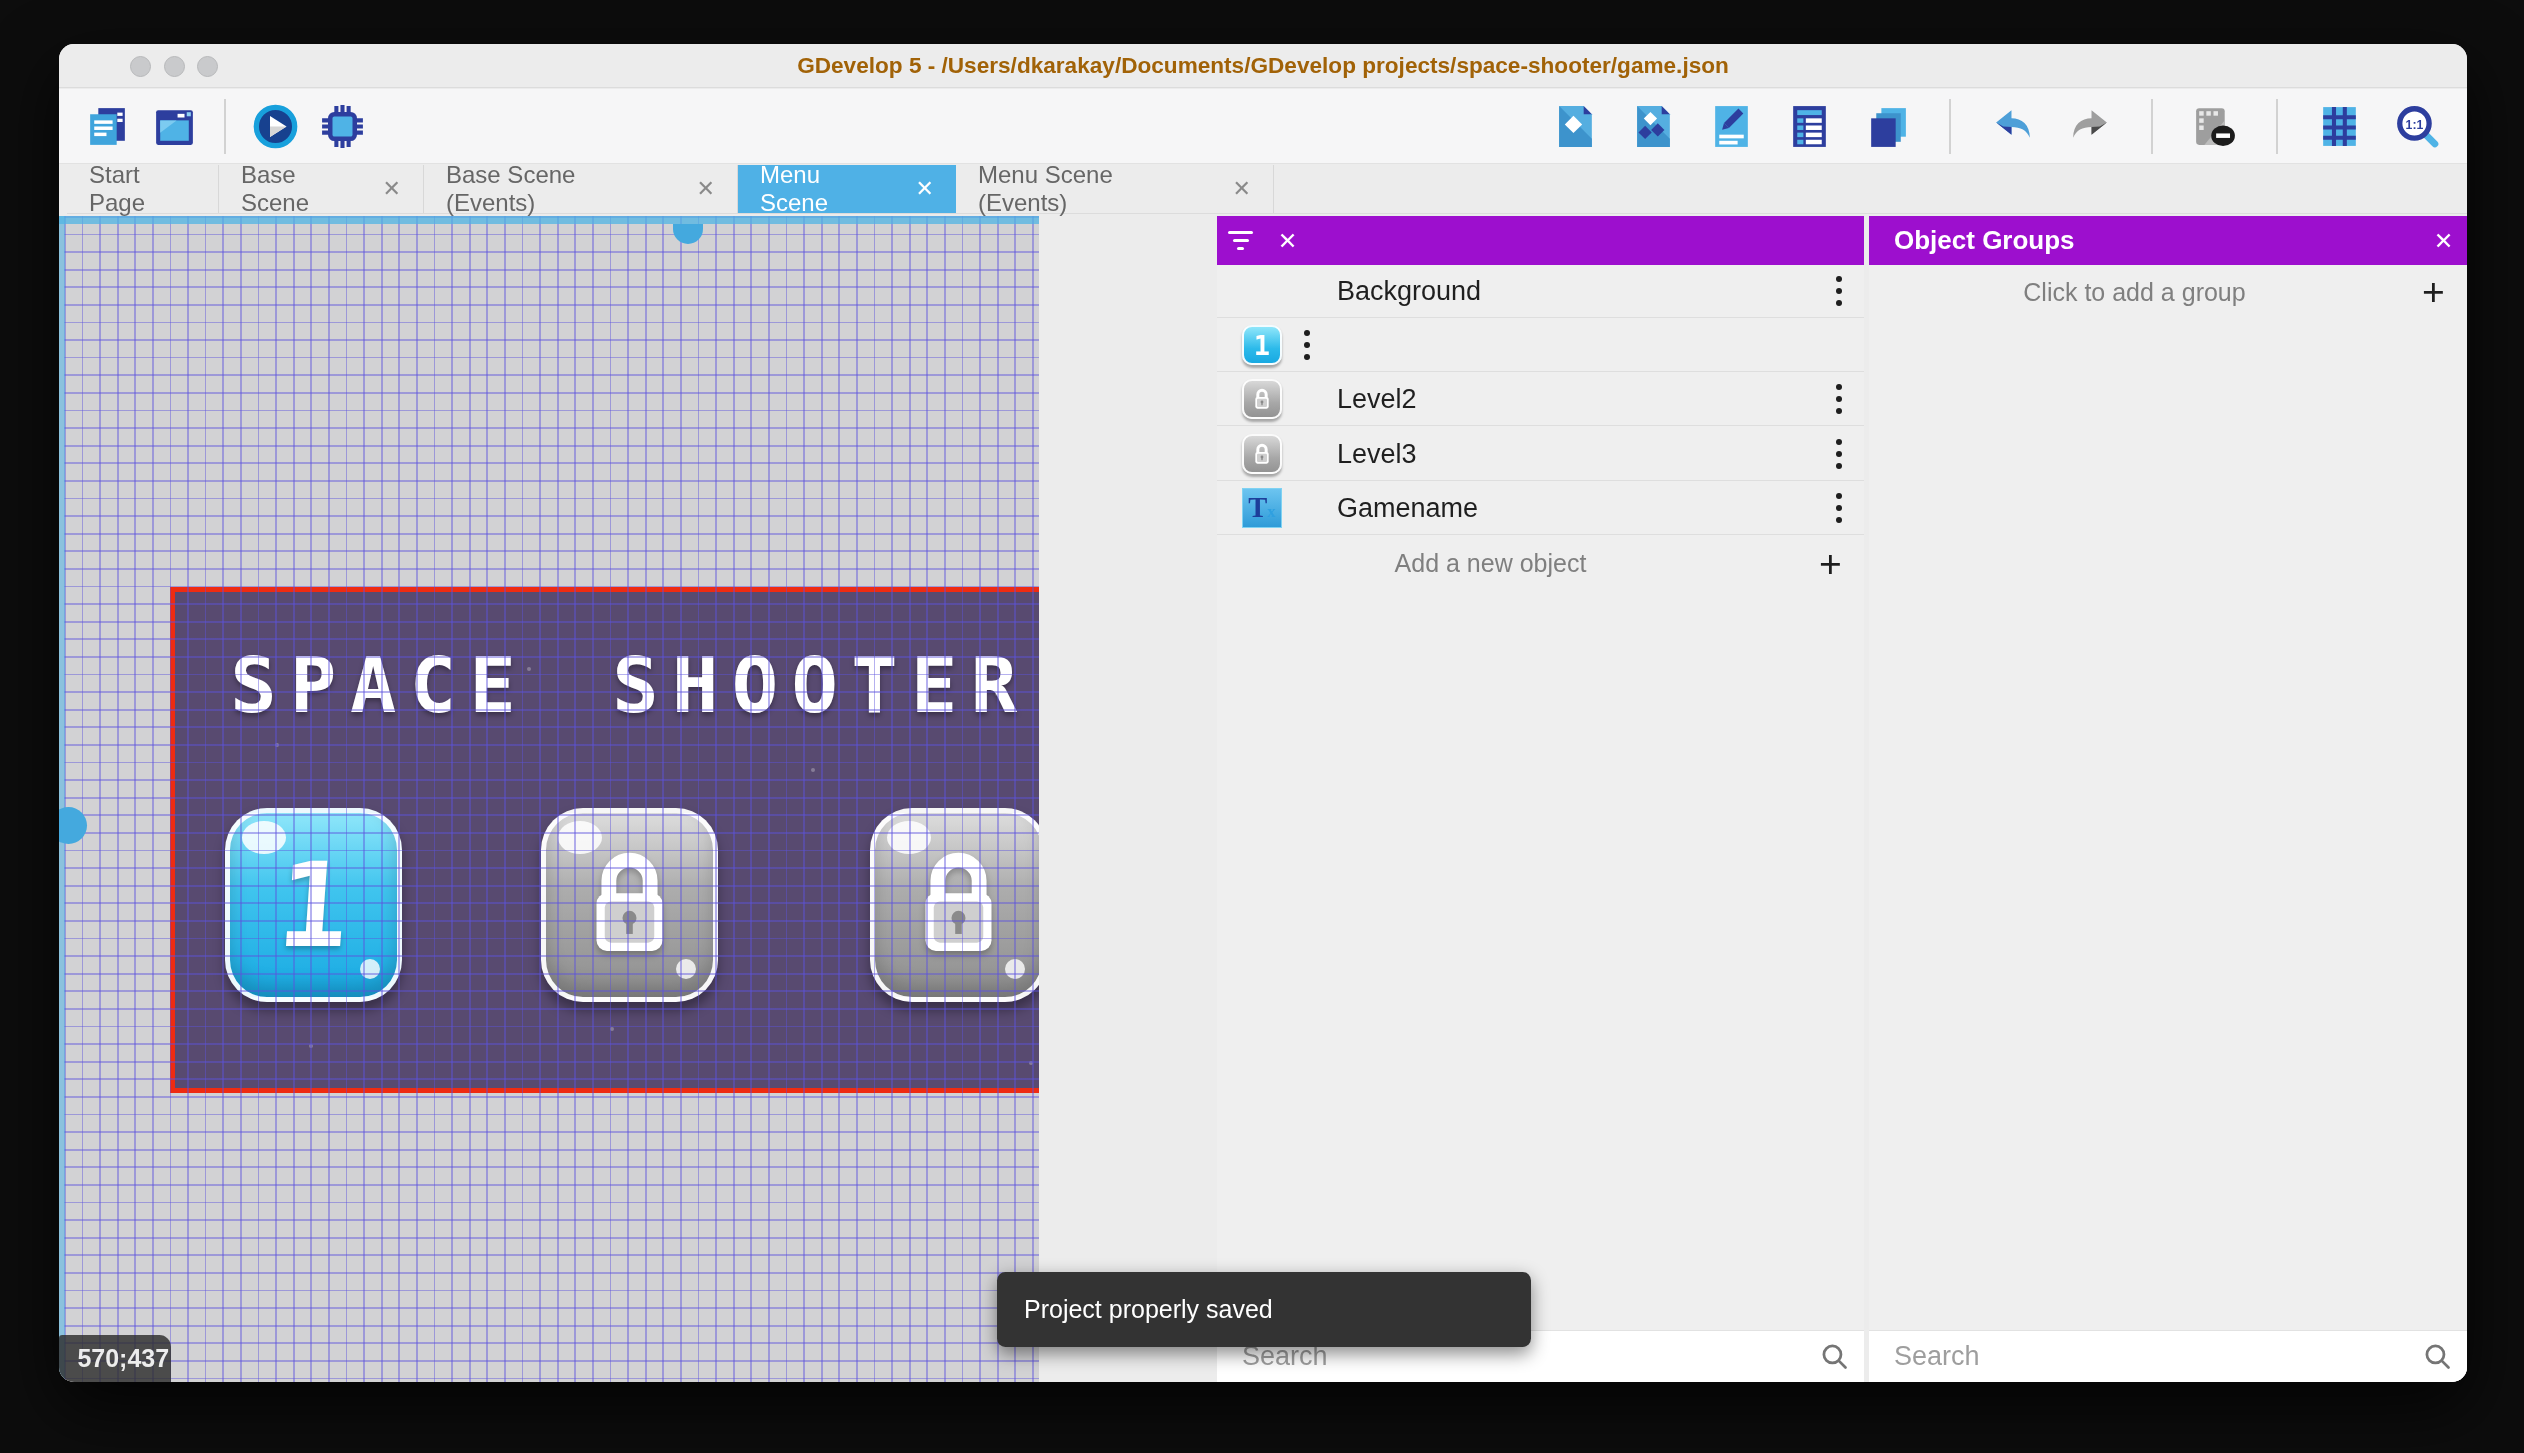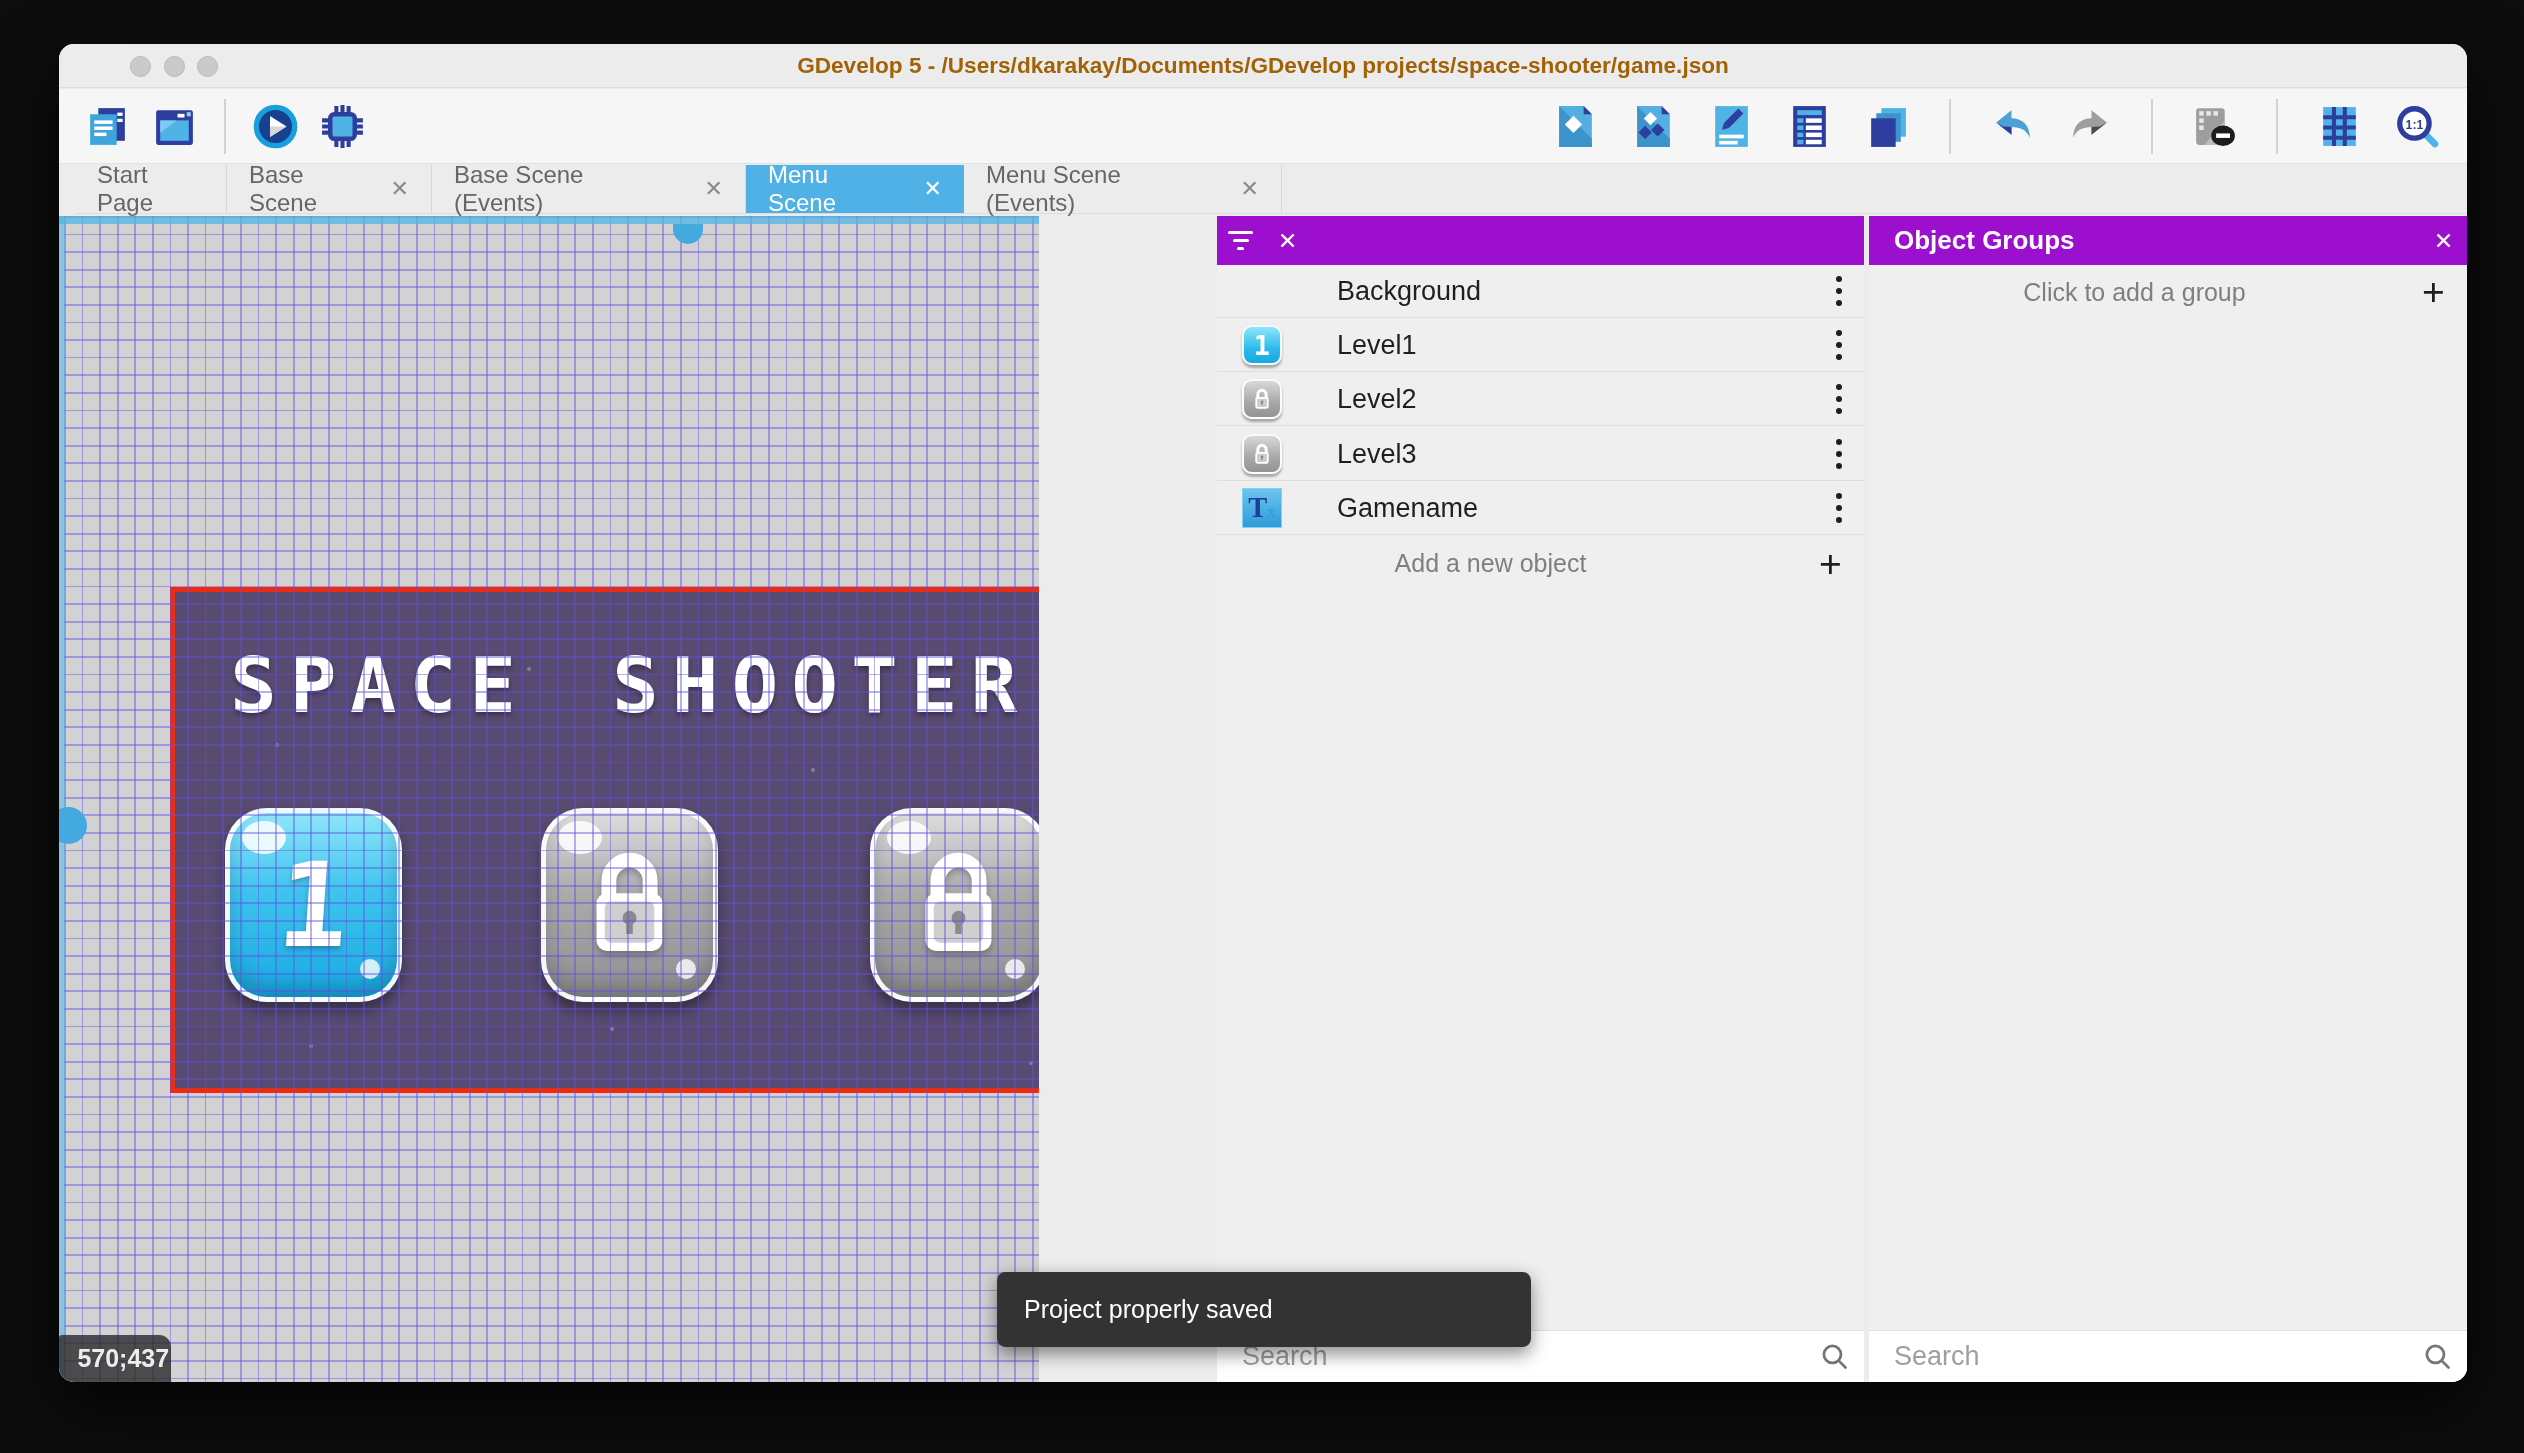--- a/index.html
+++ b/index.html
@@ -25,21 +25,21 @@
   .toolbar { position:absolute; left:0; top:45px; width:100%; height:75px; background:#F6F6F7;
              border-bottom:0.8px solid #E2E2E2; }
   .tb-group { position:absolute; top:0; height:75px; display:flex; align-items:center; }
   .tb-left { left:23.4px; gap:16.7px; }
   .tb-right { right:25px; gap:28px; }
   .tb-icon { width:50px; height:54px; display:flex; align-items:center; justify-content:center; }
   .tb-icon svg { width:49px; height:49px; }
   .tb-sep { width:1.7px; height:55px; background:#D2D2D2; margin:0 8.4px; }
 
   
-  .tabbar { position:absolute; left:16px; top:121px; width:100%; height:49px; background:#ECECEC;
+  .tabbar { position:absolute; left:8px; top:121px; width:100%; height:49px; background:#ECECEC;
             display:flex; border-bottom:0.8px solid #DCDCDC; }
   .tab { height:100%; display:flex; align-items:center; justify-content:center; gap:28.5px;
          font-size:24px; color:#666; border-right:0.8px solid #D8D8D8; padding:0 22px; }
   .tab .x { font-size:22px; color:#8A8A8A; }
   .tab.active { background:#4FB1E6; color:#FFF; border-right:none; }
   .tab.active .x { color:#FFF; }
 
   
   .main { position:absolute; left:0; top:172px; width:100%; bottom:0; }
 
@@ -408,21 +408,20 @@
             <i></i>
             <i></i>
           </span>
       </div>
       <div class="obj-row" style="top:103px">
         <span class="obj-thumb">
             <span class="thumb-btn blue">
               <span class="thumb-digit">1</span>
             </span>
           </span>
-        <span class="obj-name">Level1</span>
         <span class="dots">
             <i></i>
             <i></i>
             <i></i>
           </span>
       </div>
       <div class="obj-row" style="top:157px">
         <span class="obj-thumb">
             <span class="thumb-btn gray">
               <svg class="thumb-lock" viewBox="0 0 24 28">

